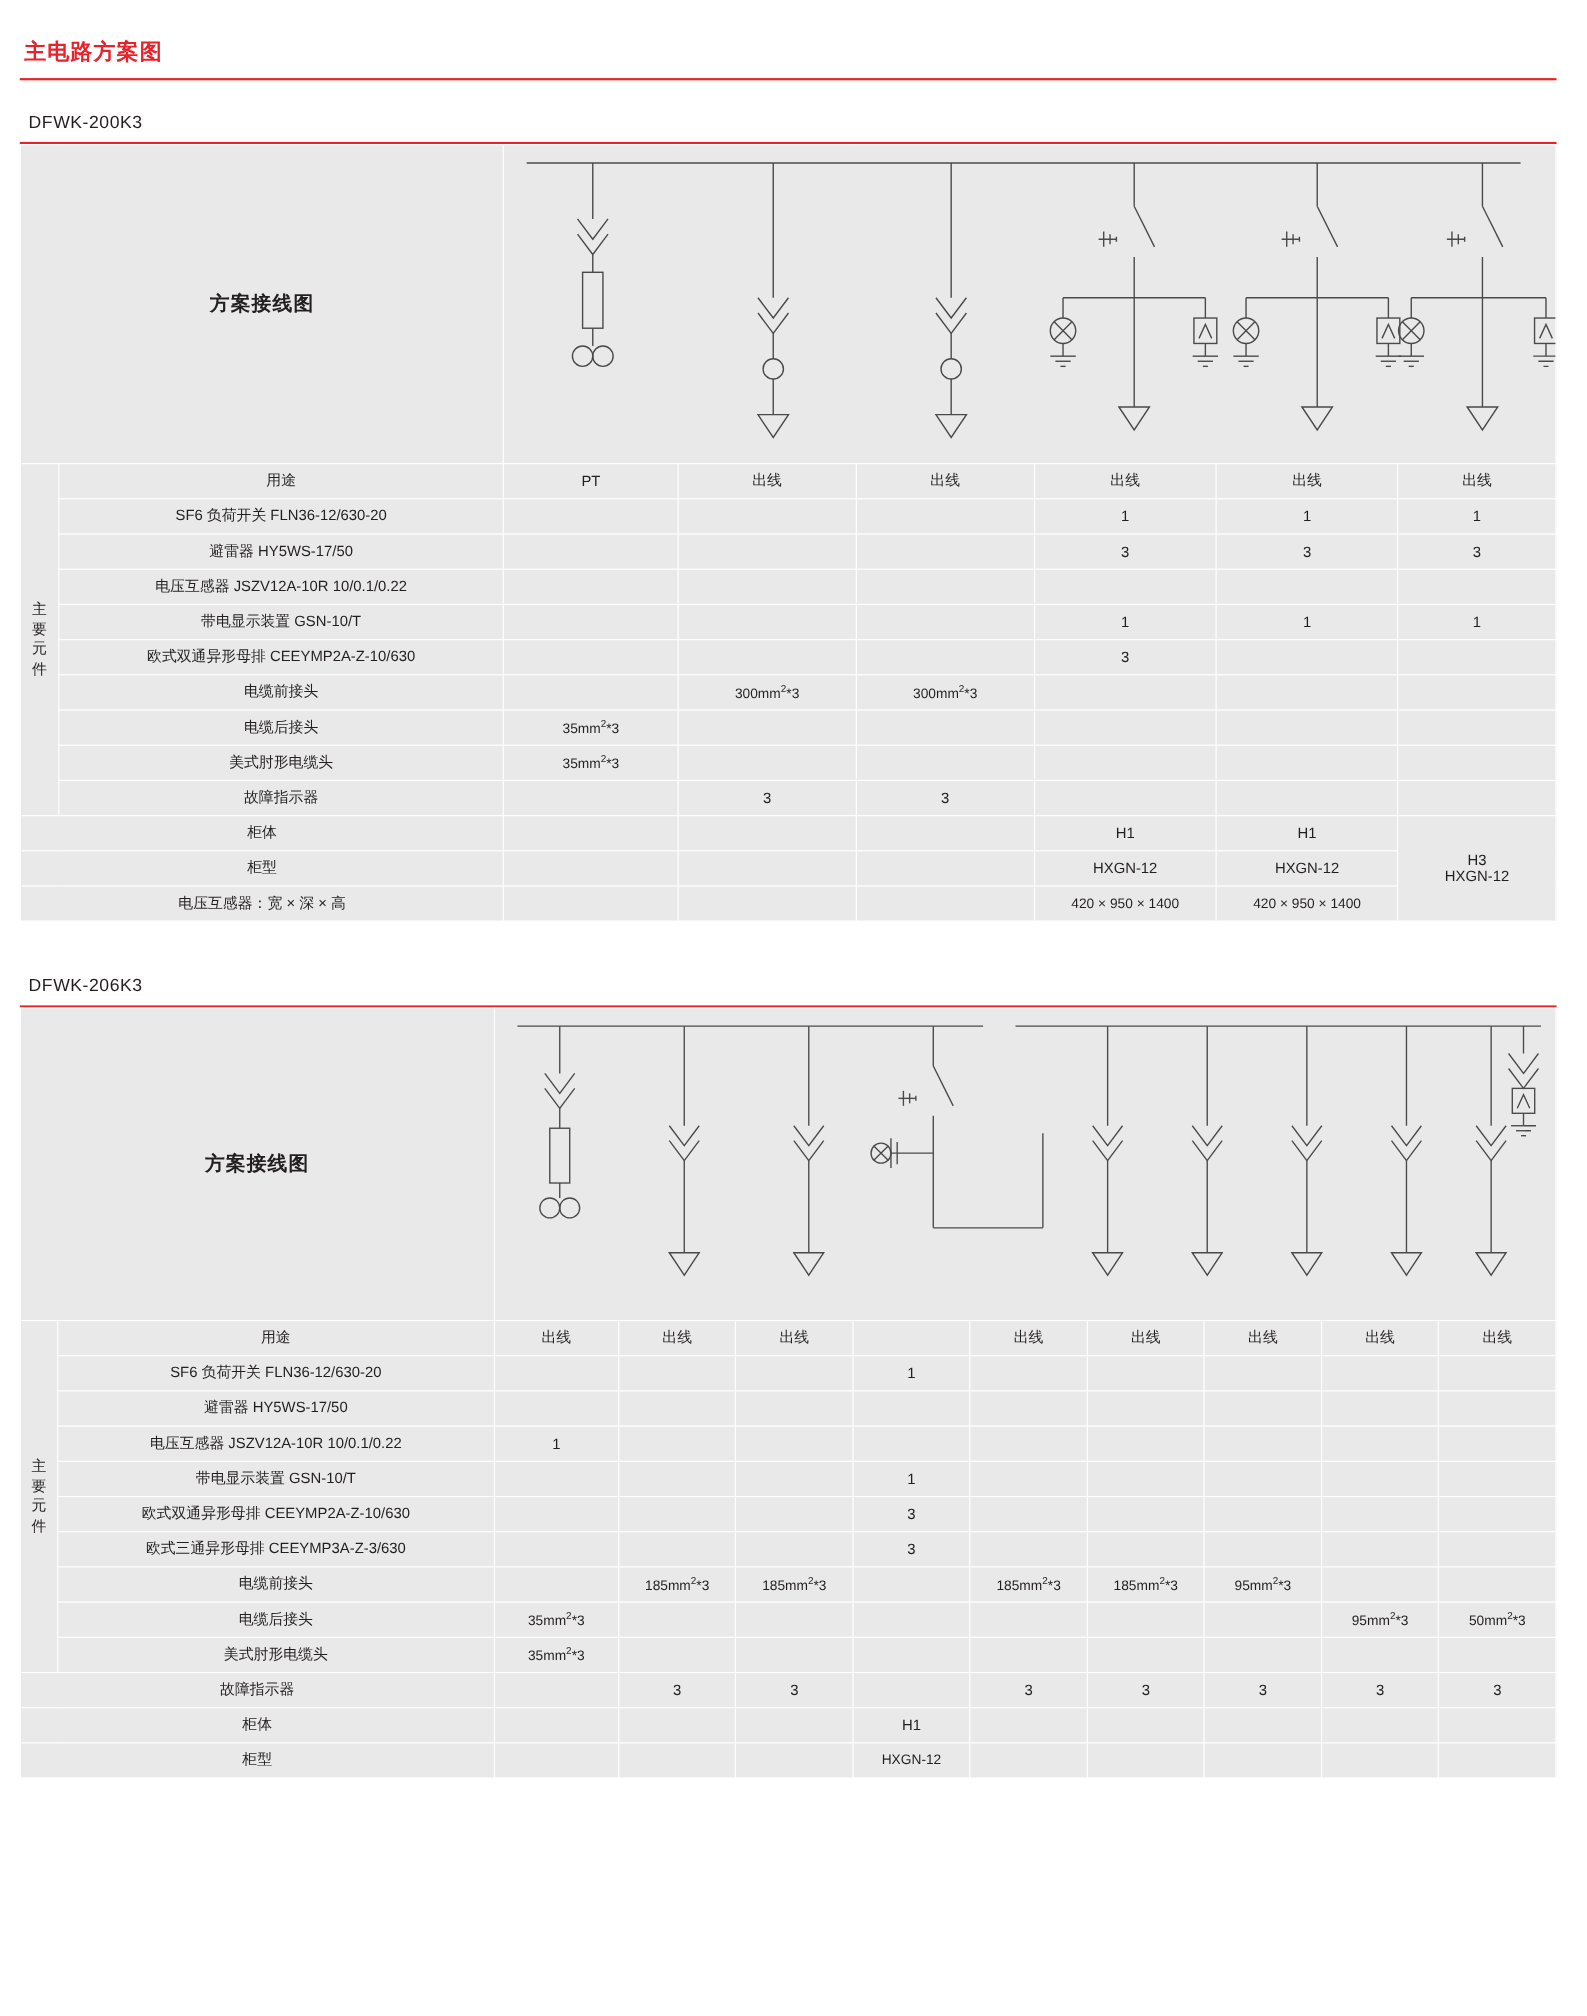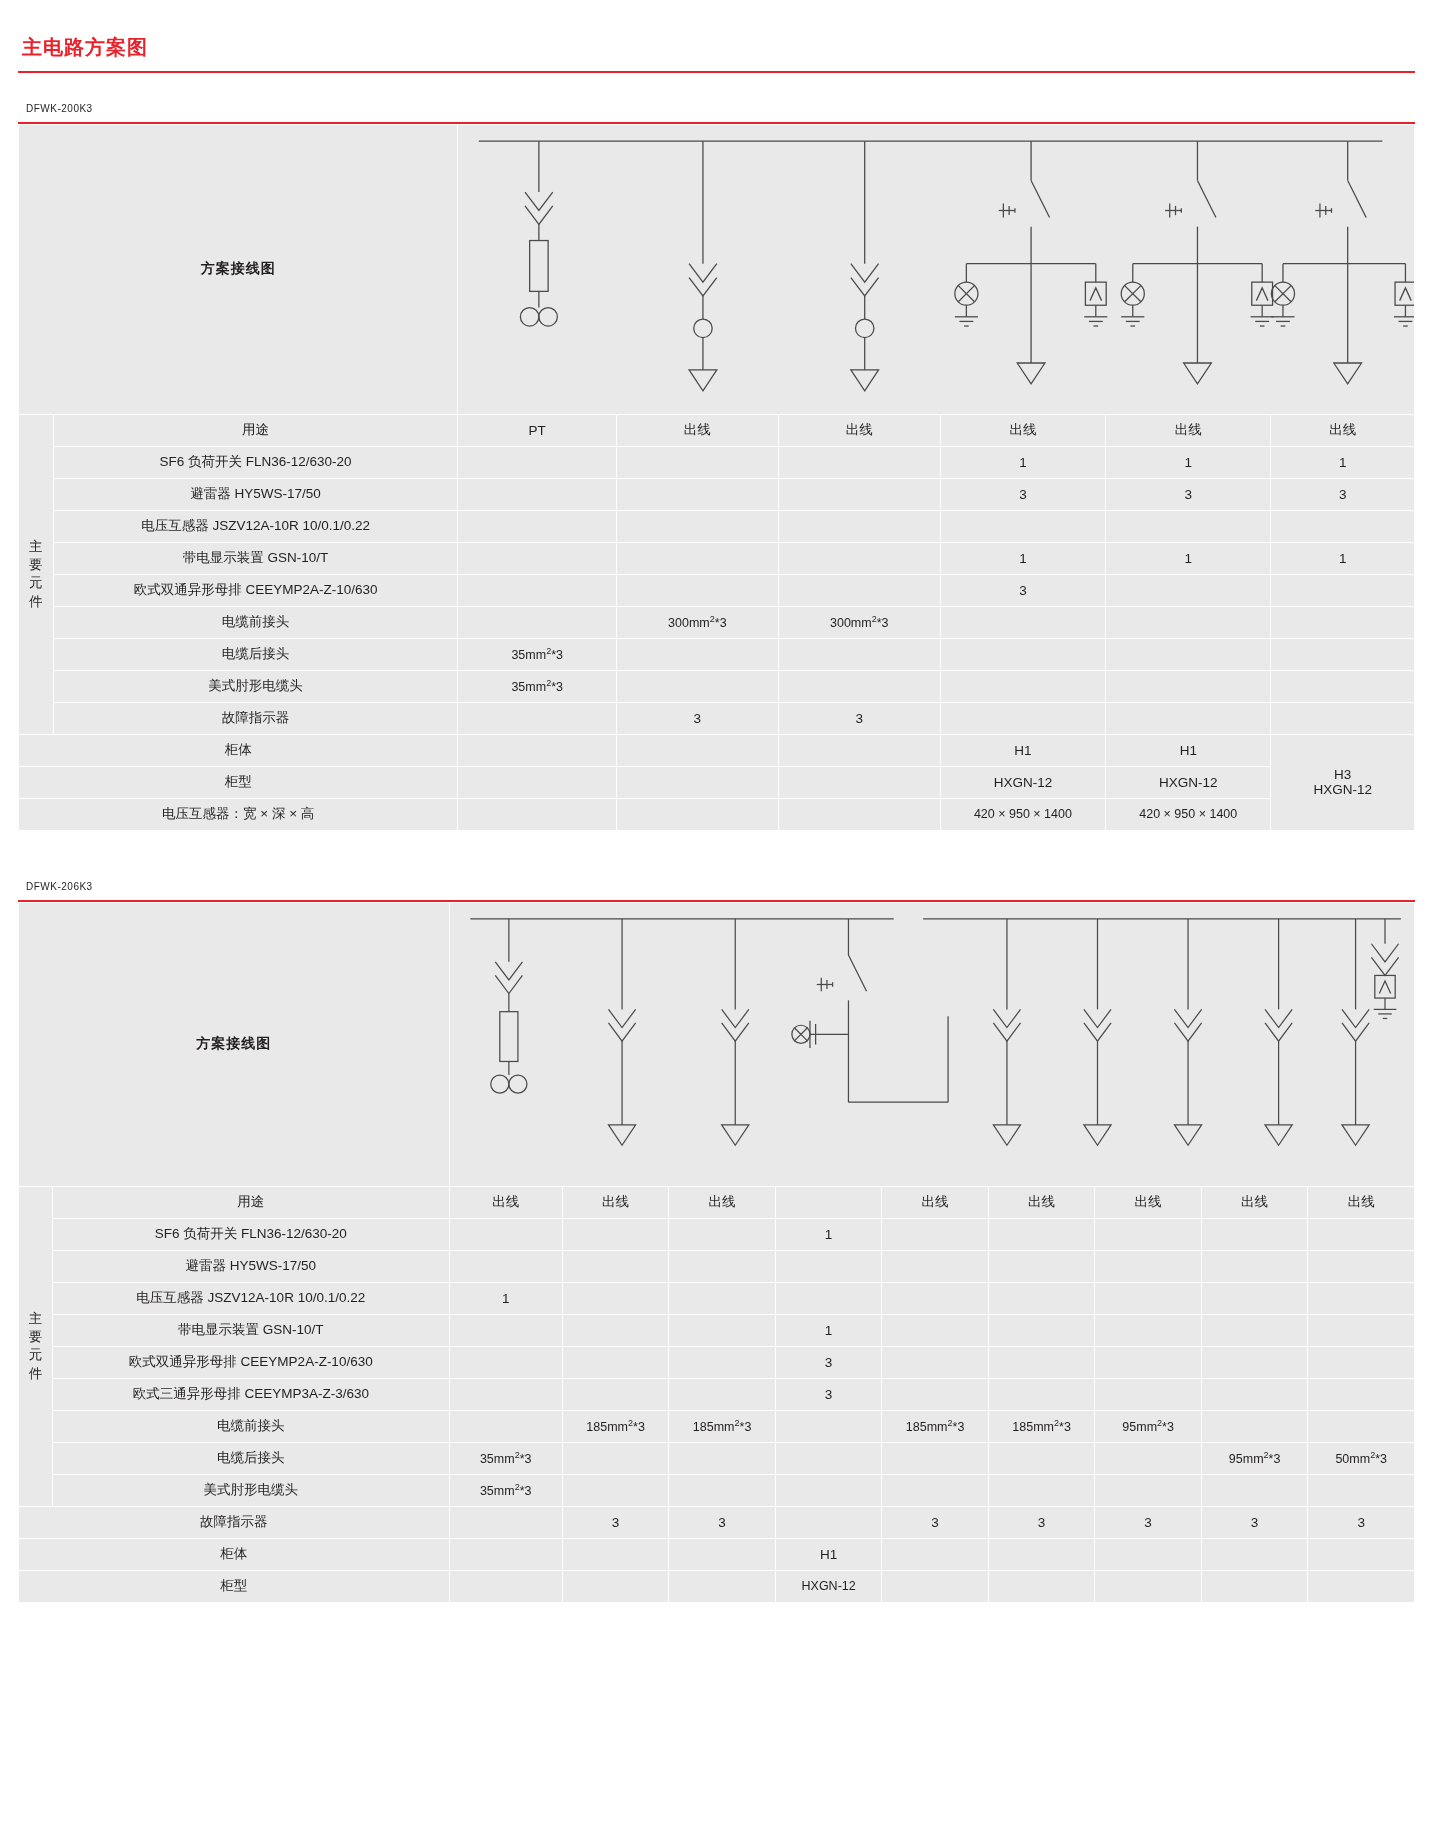--- a/index.html
+++ b/index.html
@@ -27,21 +27,21 @@
   }
   .title-rule {
     height: 2px;
     background: #e8222a;
     margin-bottom: 26px;
   }
   .section {
     margin-bottom: 46px;
   }
   .section-head {
-    font-size: 10px;
+    font-size: 16px;
     padding: 4px 0 8px 8px;
     letter-spacing: .5px;
   }
   .section-rule {
     height: 2px;
     background: #e8222a;
     margin-bottom: 0;
   }
   table.sheet {
     border-collapse: collapse;
@@ -79,21 +79,21 @@
   }
   td.diagcell {
     background: #e9e9ea;
     height: 250px;
     vertical-align: top;
     padding: 0;
   }
   td.diaglabel {
     background: #ebebec;
     font-weight: 700;
-    font-size: 14px;
+    font-size: 18px;
     letter-spacing: 1px;
   }
   sup { font-size: 9px; vertical-align: super; }
   .svgwrap { display:block; width:100%; }
   .small { font-size: 12.5px; }
 </style>
 </head>
 <body>
 
 <div class="page">

